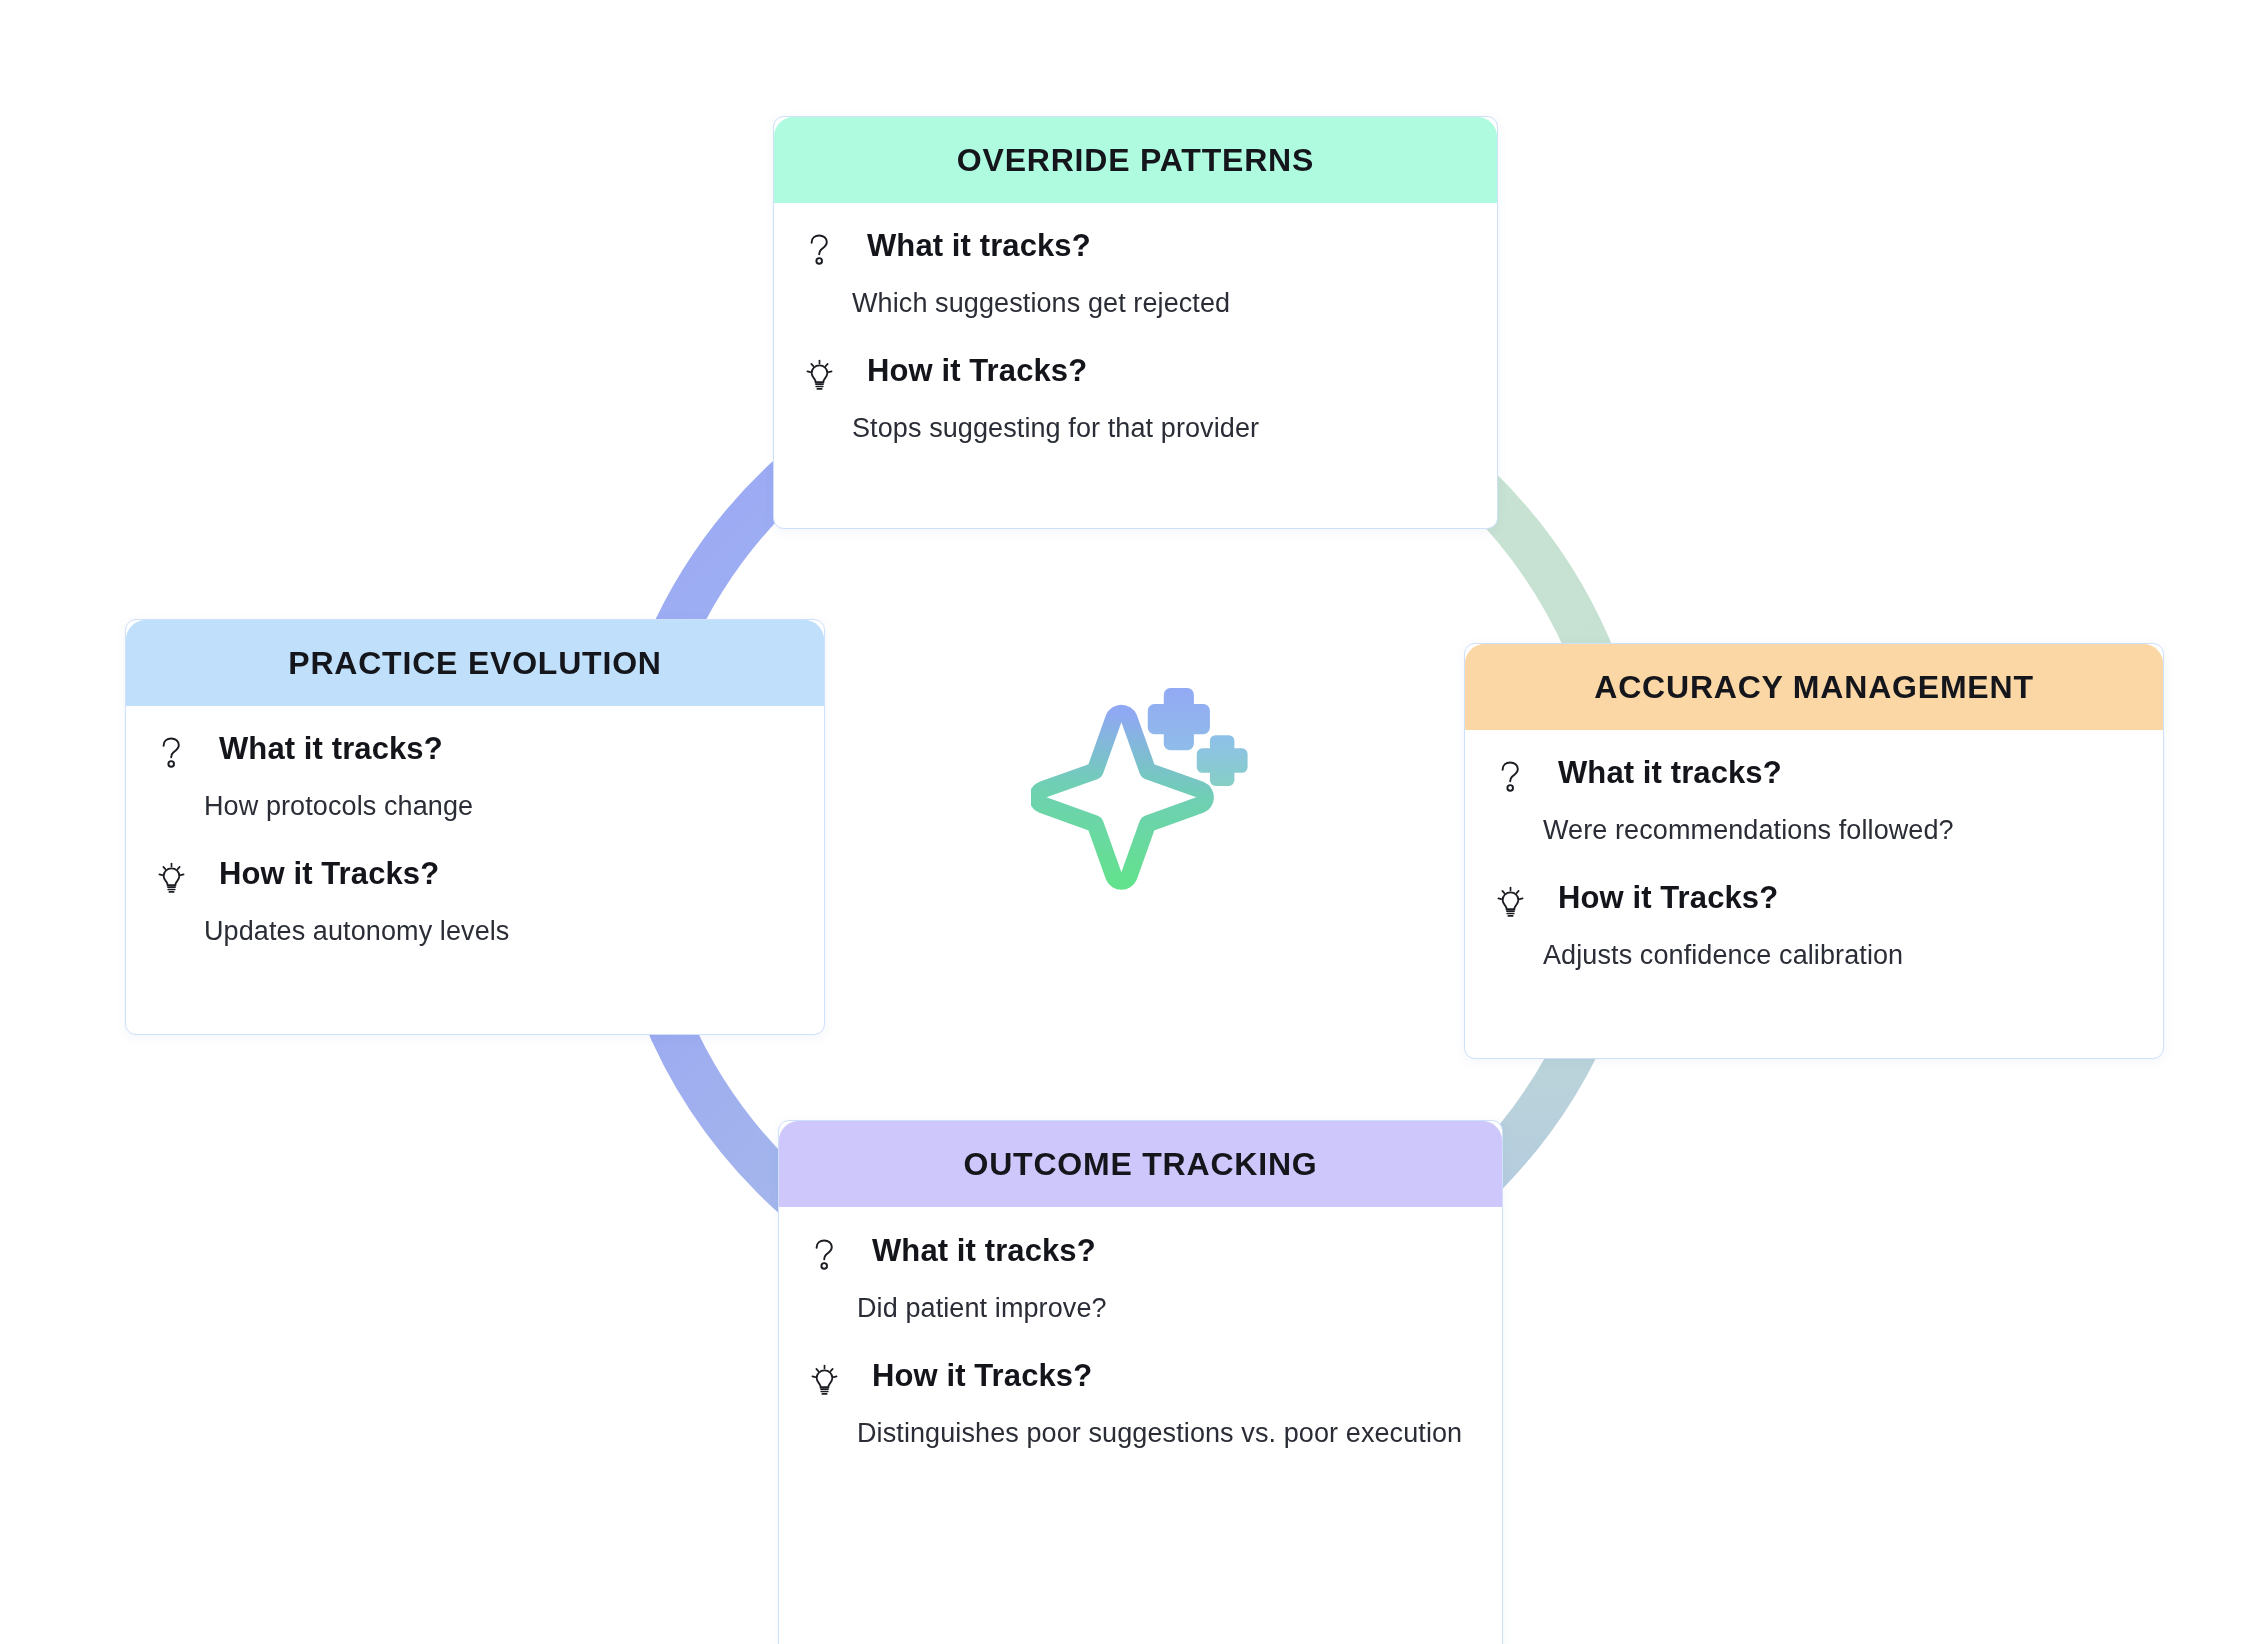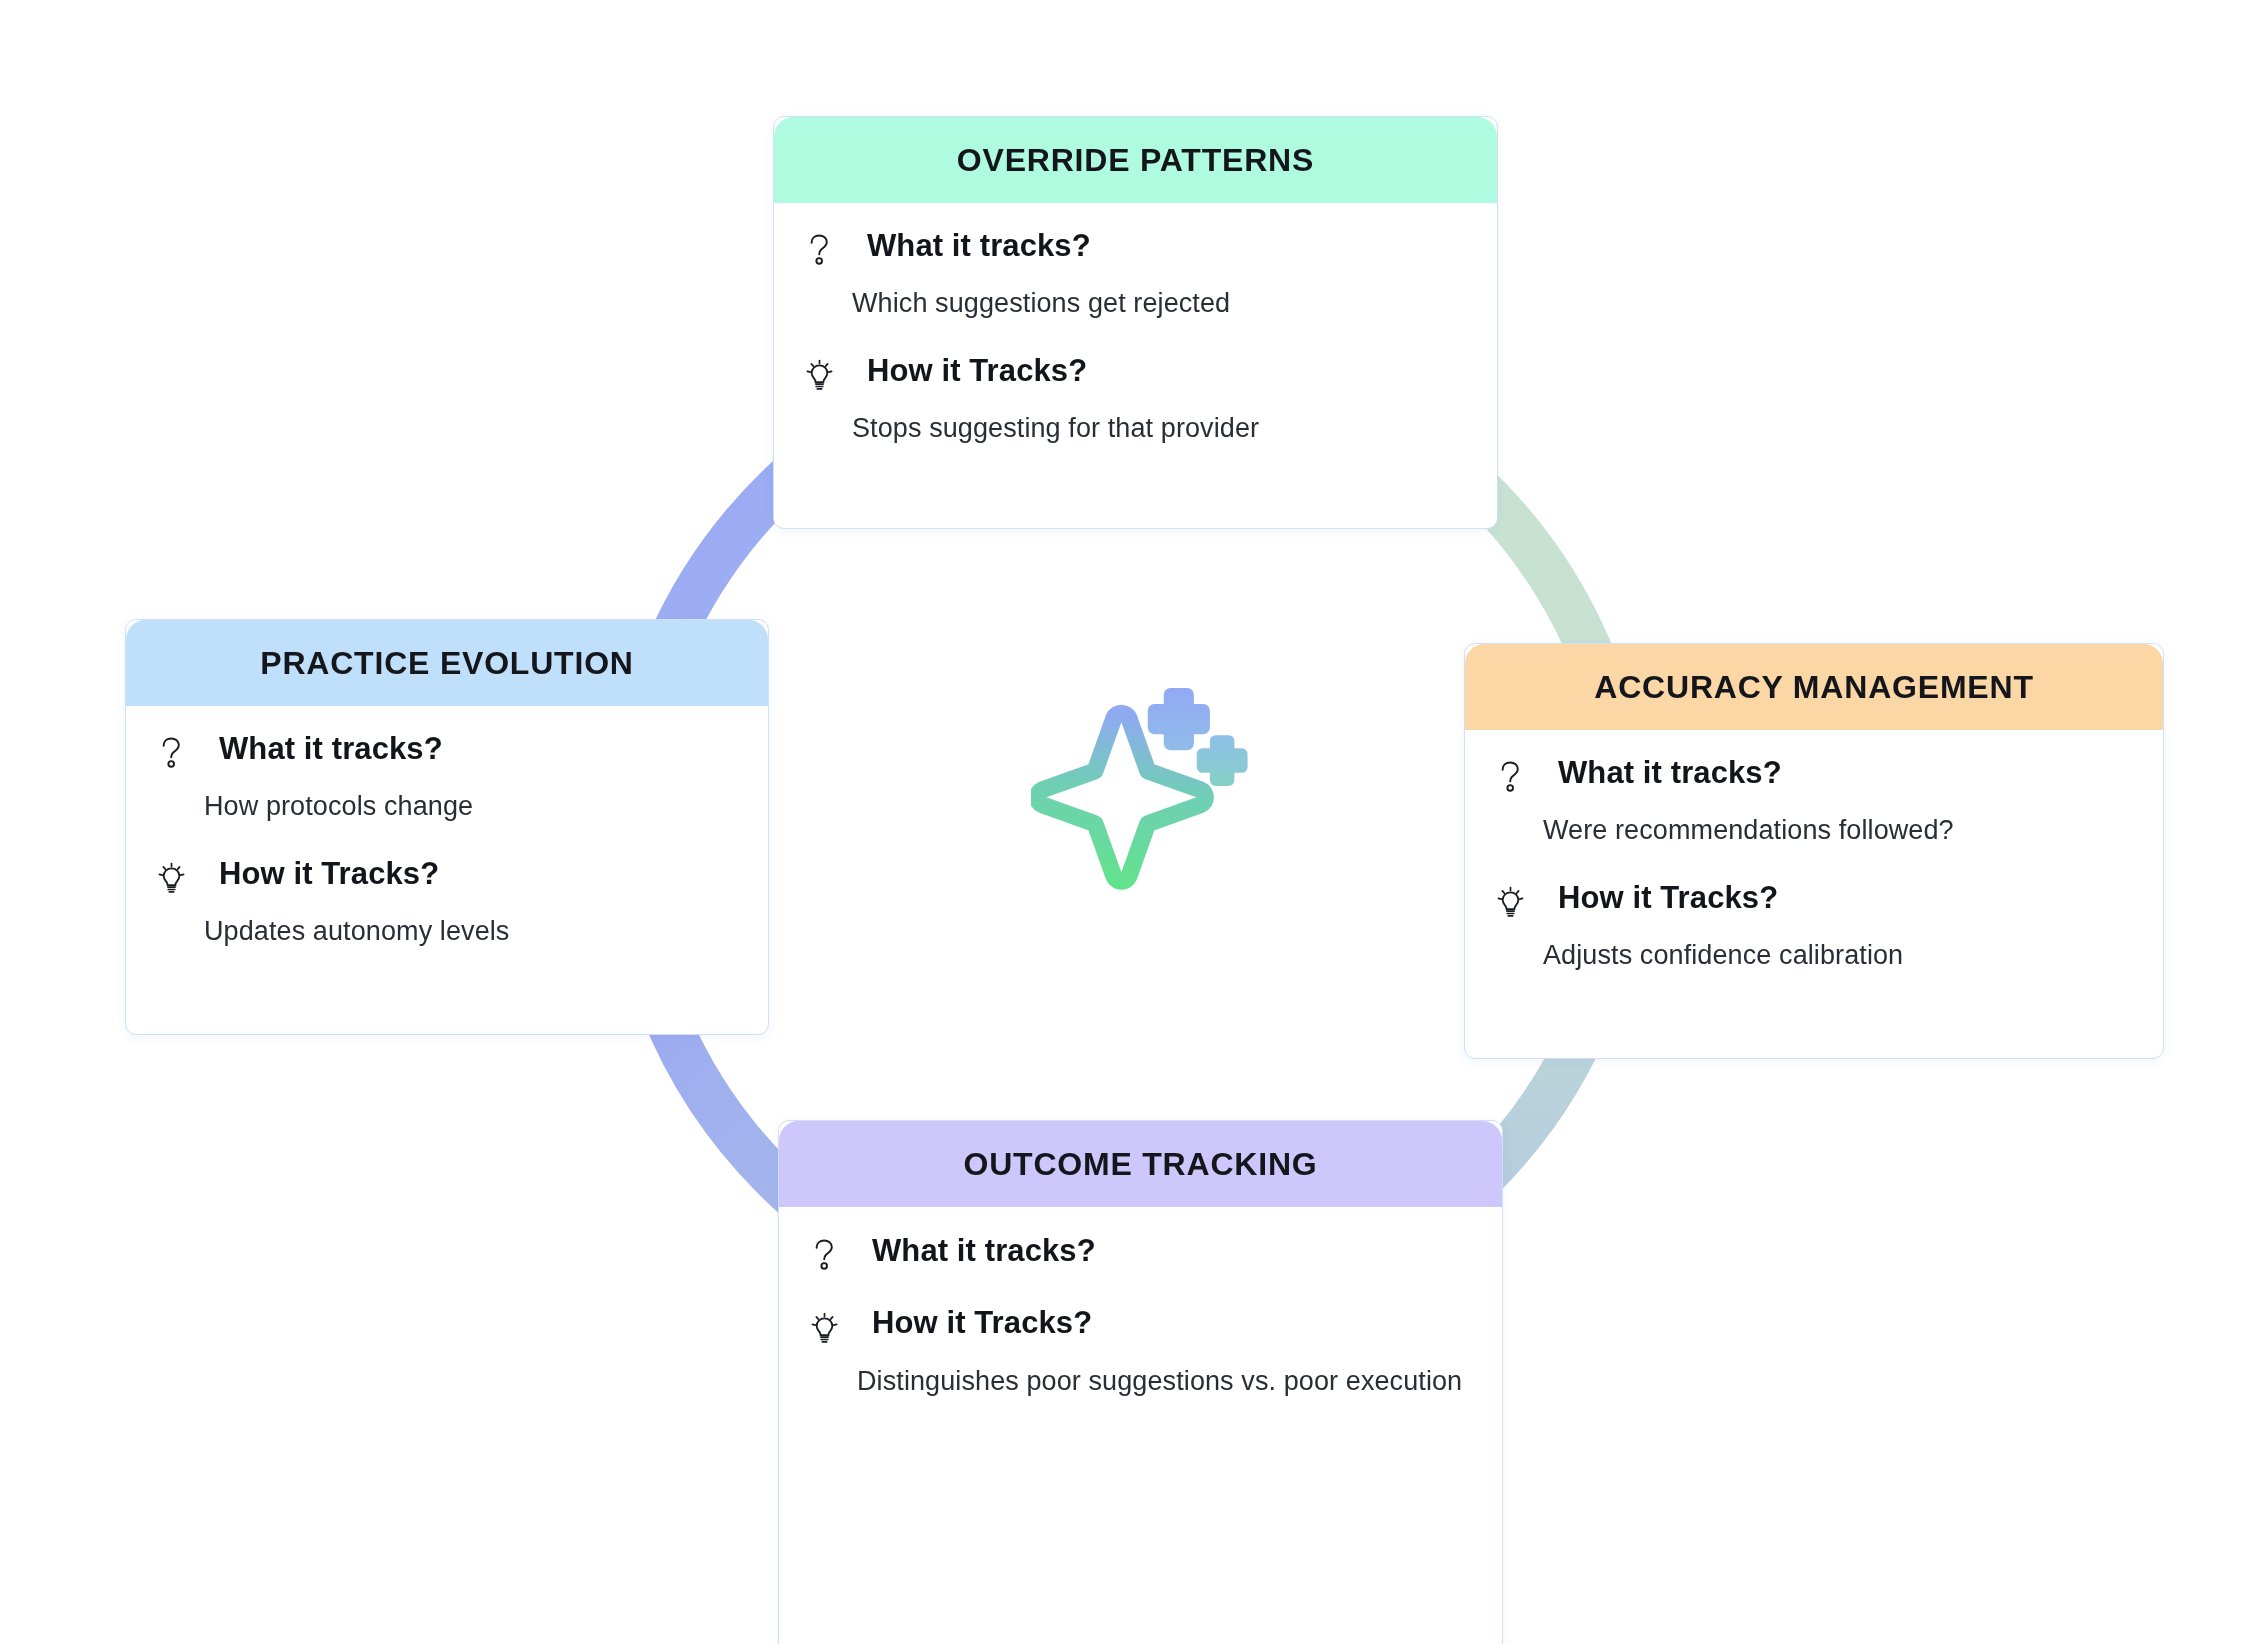--- a/index.html
+++ b/index.html
@@ -100,21 +100,21 @@
     font-weight: 400;
     color: #2a2d35;
     line-height: 1.32;
     margin: 17px 0 0 50px;
     letter-spacing: 0.1px;
   }
   .block + .block { margin-top: 32px; }
 
   
   #card-top    { left: 773px; top: 116px;  width: 725px; height: 413px; }
-  #card-left   { left: 125px;  top: 619px; width: 644px; height: 416px; }
+  #card-left   { left: 125px;  top: 619px; width: 700px; height: 416px; }
   #card-right  { left: 1464px; top: 643px; width: 700px; height: 416px; }
   #card-bottom { left: 778px; top: 1120px; width: 725px; height: 584px; }
 
   #card-bottom .card-body { padding-top: 27px; }
 </style>
 </head>
 <body>
 
 <div id="stage">
 
@@ -314,20 +314,21 @@
       <div class="block">
         <div class="row">
           <span class="bullet-icon">
             <svg width="27" height="34" viewBox="0 0 44 56" xmlns="http://www.w3.org/2000/svg">
               <path d="M9 16 C9 8 15 4 21.5 4 C28.5 4 34 8.5 34 15 C34 22 28 24.5 24.5 27.5 C22 29.8 21.5 31.5 21.5 35" fill="none" stroke="#1a1c22" stroke-width="3.2" stroke-linecap="round"></path>
               <circle cx="21.5" cy="46" r="4.6" fill="none" stroke="#1a1c22" stroke-width="3.2"></circle>
             </svg>
           </span>
           <span class="q-label">What it tracks?</span>
         </div>
+        <div class="detail">Did patient improve?</div>
       </div>
 
       <div class="block">
         <div class="row">
           <span class="bullet-icon">
             <svg width="29" height="34" viewBox="0 0 48 56" xmlns="http://www.w3.org/2000/svg">
               <g stroke="#1a1c22" stroke-width="2.8" stroke-linecap="round" fill="none">
                 <path d="M24 4 v5"></path>
                 <path d="M10.5 9.5 l3.3 3.8"></path>
                 <path d="M37.5 9.5 l-3.3 3.8"></path>

